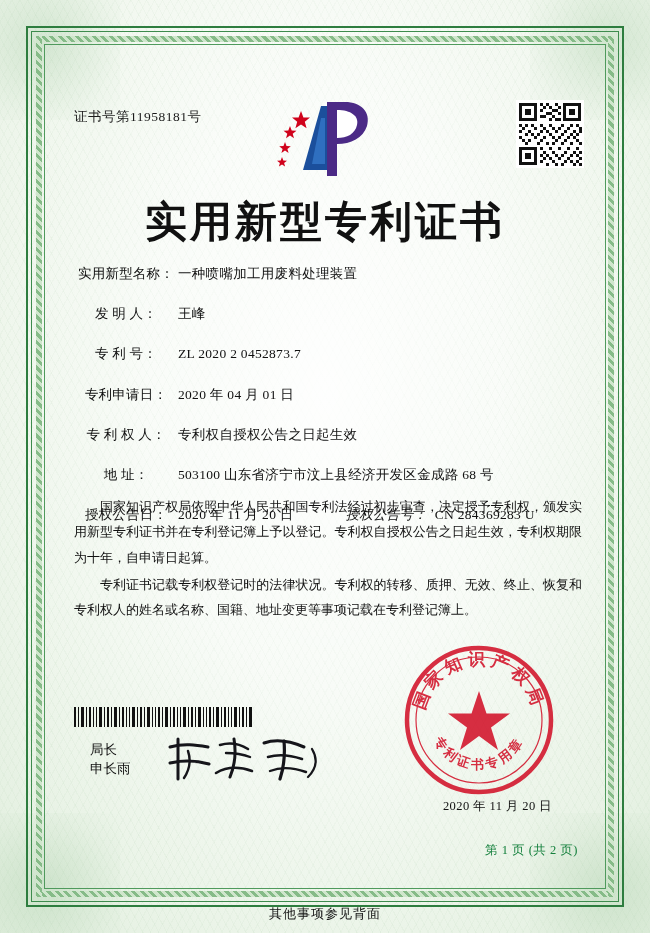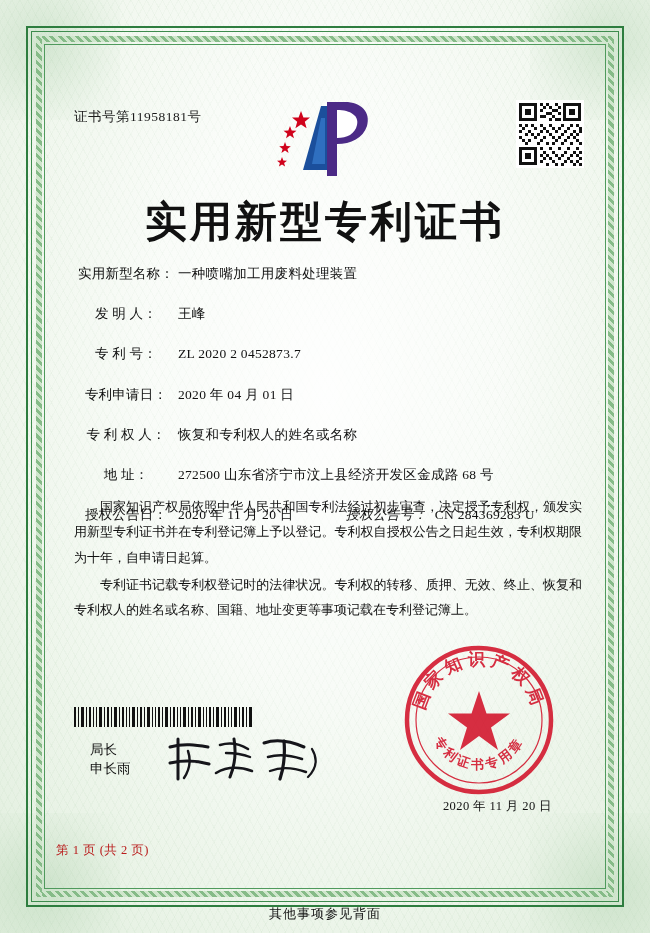--- a/index.html
+++ b/index.html
@@ -210,25 +210,25 @@
     position: absolute;
     right: 42px;
     bottom: 62px;
     font-size: 12.5px;
     color: #111;
     letter-spacing: 0.4px;
   }
 
   .page-no {
     position: absolute;
-    left: 0; right: 0;
+    left: 0; right: 16px;
     bottom: 18px;
-    text-align: left;
+    text-align: right;
     font-size: 12.5px;
-    color: #b91c1c;
+    color: #15803d;
     letter-spacing: 0.5px;
   }
 
   .footer-note {
     position: absolute;
     left: 0; right: 0;
     bottom: 10px;
     text-align: center;
     font-size: 13px;
     color: #111;
@@ -404,25 +404,25 @@
       <div class="field-row">
         <span class="field-label">专 利 号：</span>
         <span class="field-value">ZL 2020 2 0452873.7</span>
       </div>
       <div class="field-row">
         <span class="field-label">专利申请日：</span>
         <span class="field-value">2020 年 04 月 01 日</span>
       </div>
       <div class="field-row">
         <span class="field-label">专 利 权 人：</span>
-        <span class="field-value">恢复和专利权人的姓名或名称</span>
+        <span class="field-value">专利权自授权公告之日起生效</span>
       </div>
       <div class="field-row">
         <span class="field-label">地 址：</span>
-        <span class="field-value">272500 山东省济宁市汶上县经济开发区金成路 68 号</span>
+        <span class="field-value">503100 山东省济宁市汶上县经济开发区金成路 68 号</span>
       </div>
       <div class="field-row two-col">
         <span class="field-label">授权公告日：</span>
         <span class="field-value">2020 年 11 月 20 日</span>
         <span class="second-label second-label-text">授权公告号：</span>
         <span class="field-value">CN 284369283 U</span>
       </div>
     </div>
 
     <div class="paragraphs">

